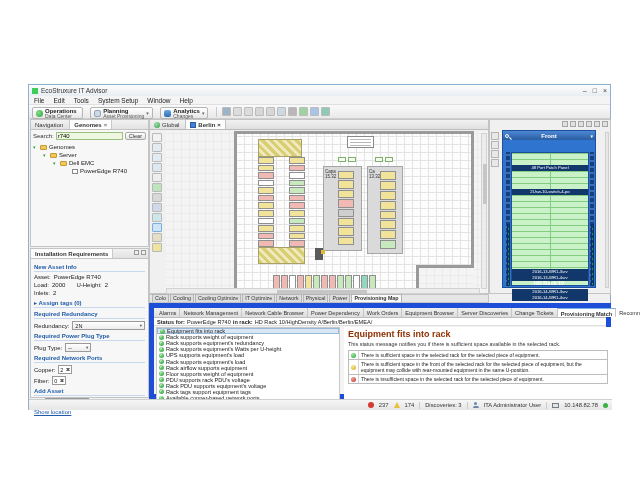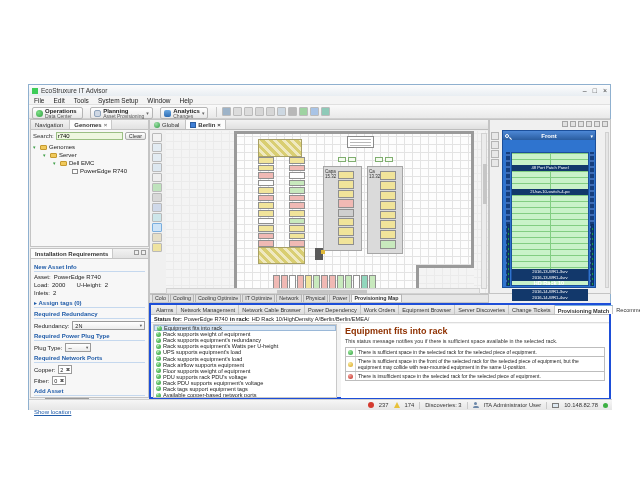--- a/index.html
+++ b/index.html
@@ -132,21 +132,21 @@
   .rackhdr .mn{position:absolute;right:2px;font-size:5px;}
   .slots{left:8px;top:12px;width:78px;height:134px;background:repeating-linear-gradient(0deg,#c9f2c9 0 5px,#82cd82 5px 6px);border:1px solid #1b4f9b;}
   .slots .mid{position:absolute;left:50%;top:0;width:1px;height:100%;background:#82cd82;}
   .ustrip{top:12px;width:4px;height:134px;background:#163f7e;background-image:repeating-linear-gradient(0deg,transparent 0 4px,#3e6cb5 4px 6px);}
   .pdustrip{width:3px;height:62px;background:repeating-linear-gradient(0deg,#1c9e3f 0 2px,#0f3a74 2px 5px);border:1px solid #0c2f60;}
   .band{position:absolute;left:0;width:100%;height:6px;background:#12386b;color:#fff;font-size:4.2px;line-height:6px;text-align:center;overflow:hidden;white-space:nowrap;}
   .racklabel{position:absolute;left:0;bottom:1px;width:100%;text-align:center;color:#fff;font-size:5.5px;font-weight:bold;}
   .rscroll{left:115px;top:12px;width:4px;height:156px;background:#e6e6e6;border:1px solid #d0d0d0;}
 
   
-  #bottompanel{left:120px;top:218px;width:462px;height:96px;background:#f4f4f4;border:2px solid #1d4ed8;}
+  #bottompanel{left:120px;top:218px;width:462px;height:96px;background:#f4f4f4;border:5px solid #1d4ed8;}
   .btabs{display:flex;height:10px;background:linear-gradient(#efefef,#dedede);border-bottom:1px solid #bdbdbd;padding-left:2px;}
   .btab{font-size:5.6px;color:#333;padding:1px 3px;border-right:1px solid #c6c6c6;line-height:8px;white-space:nowrap;}
   .btab.active{background:#fdfdfd;font-weight:bold;border-top:1px solid #7aaede;}
   .statusline{height:8px;background:#fff;border-bottom:1px solid #ddd;font-size:5.6px;color:#222;display:flex;gap:2px;align-items:center;padding:0 3px;}
   .statusline b{font-weight:bold;}
   .checks{left:2px;top:19px;width:184px;height:74px;background:#fff;border:1px solid #c9c9c9;overflow:hidden;}
   .chk{display:flex;align-items:center;gap:2px;font-size:5.6px;color:#222;height:6.1px;padding:0 2px;}
   .chk.selected{background:#d9e6f4;border:1px solid #9ab8d8;}
   .chk .ok{width:5px;height:5px;border-radius:50%;background:radial-gradient(circle at 35% 30%,#8ede8e,#2f9e3f);flex:none;position:relative;}
   .chk .ok:after{content:"✓";position:absolute;left:0.5px;top:-1.2px;font-size:4.5px;color:#fff;}

